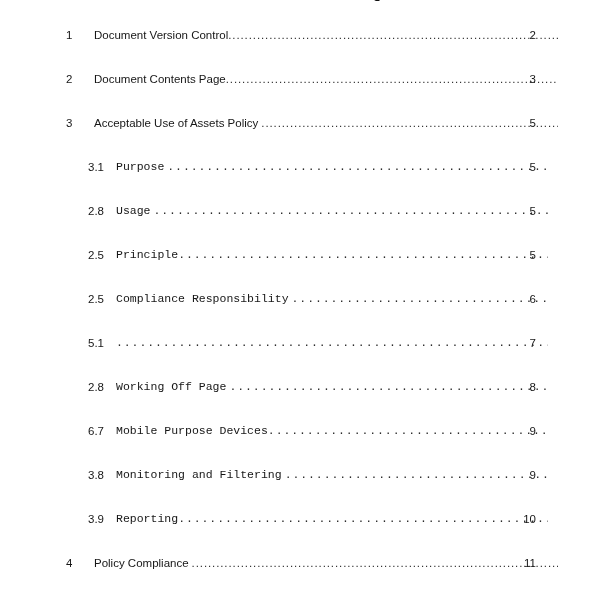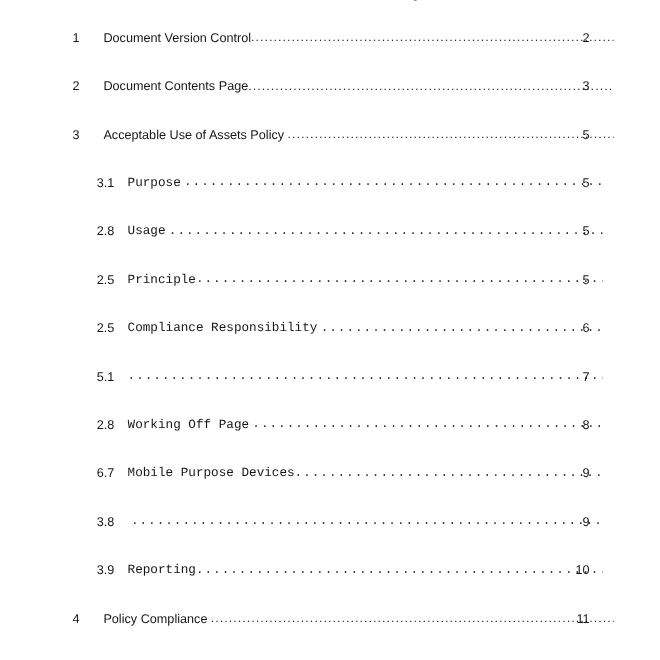--- a/index.html
+++ b/index.html
@@ -199,20 +199,21 @@
         <span class="num">6.7</span>
         <span class="label-wrap">
           <span class="label">Mobile Purpose Devices</span>
           <span class="leader gap-none">...................................................................................................................................................................................................................................................................</span>
         </span>
         <span class="pageno">9</span>
       </div>
       <div class="toc-row lvl2">
         <span class="num">3.8</span>
         <span class="label-wrap">
+          <span class="label">Monitoring and Filtering</span>
           <span class="leader gap-sm">...................................................................................................................................................................................................................................................................</span>
         </span>
         <span class="pageno">9</span>
       </div>
       <div class="toc-row lvl2">
         <span class="num">3.9</span>
         <span class="label-wrap">
           <span class="label">Reporting</span>
           <span class="leader gap-none">...................................................................................................................................................................................................................................................................</span>
         </span>

